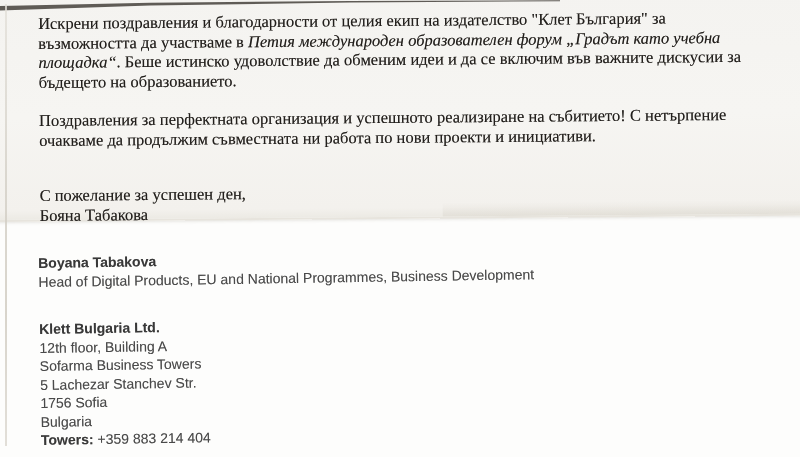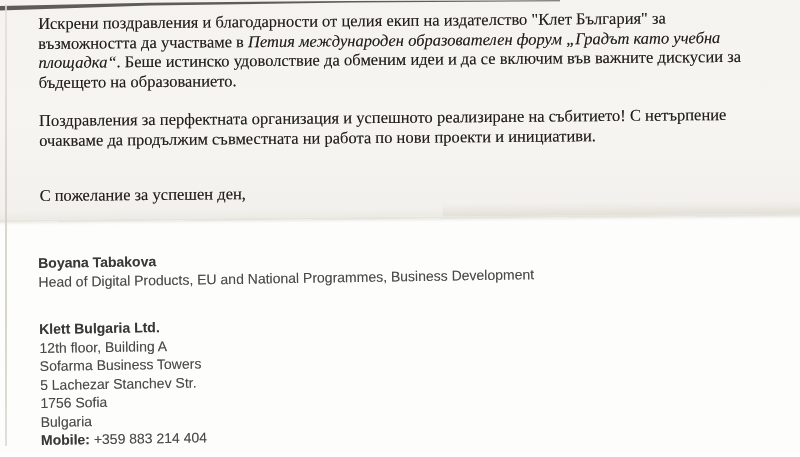--- a/index.html
+++ b/index.html
@@ -108,32 +108,33 @@
 
 <div class="left-line"></div>
 
 <div class="letter">
   <p class="para-1"><span>Искрени поздравления и благодарности от целия екип на издателство "Клет България" за възможността да участваме в </span><em>Петия международен образователен форум „Градът като учебна площадка“</em><span>. Беше истинско удоволствие да обменим идеи и да се включим във важните дискусии за бъдещето на образованието.</span></p>
 
   <p class="para-2">Поздравления за перфектната организация и успешното реализиране на събитието! С нетърпение очакваме да продължим съвместната ни работа по нови проекти и инициативи.</p>
 
   <p class="closing">
     <span>С пожелание за успешен ден,</span><br>
+    <span>Бояна Табакова</span>
   </p>
 </div>
 
 <div class="signature">
   <div class="bold">Boyana Tabakova</div>
   <div>Head of Digital Products, EU and National Programmes, Business Development</div>
 
   <div class="sig-gap"></div>
 
   <div class="bold addr-line">Klett Bulgaria Ltd.</div>
   <div class="addr-line">12th floor, Building A</div>
   <div class="addr-line">Sofarma Business Towers</div>
   <div class="addr-line">5 Lachezar Stanchev Str.</div>
   <div class="addr-line">1756 Sofia</div>
   <div class="addr-line">Bulgaria</div>
   <div class="addr-line">
-    <span class="bold">Mobile:</span>
+    <span class="bold">Towers:</span>
     <span>+359 883 214 404</span>
   </div>
 </div>
 
 </body></html>

